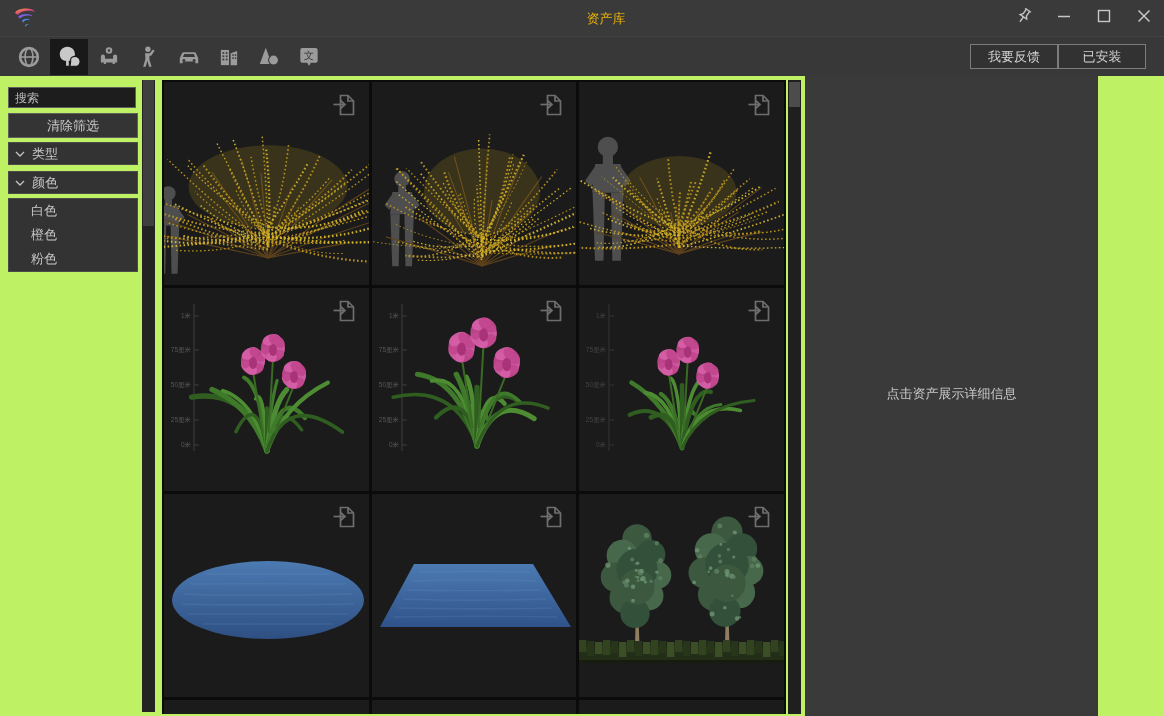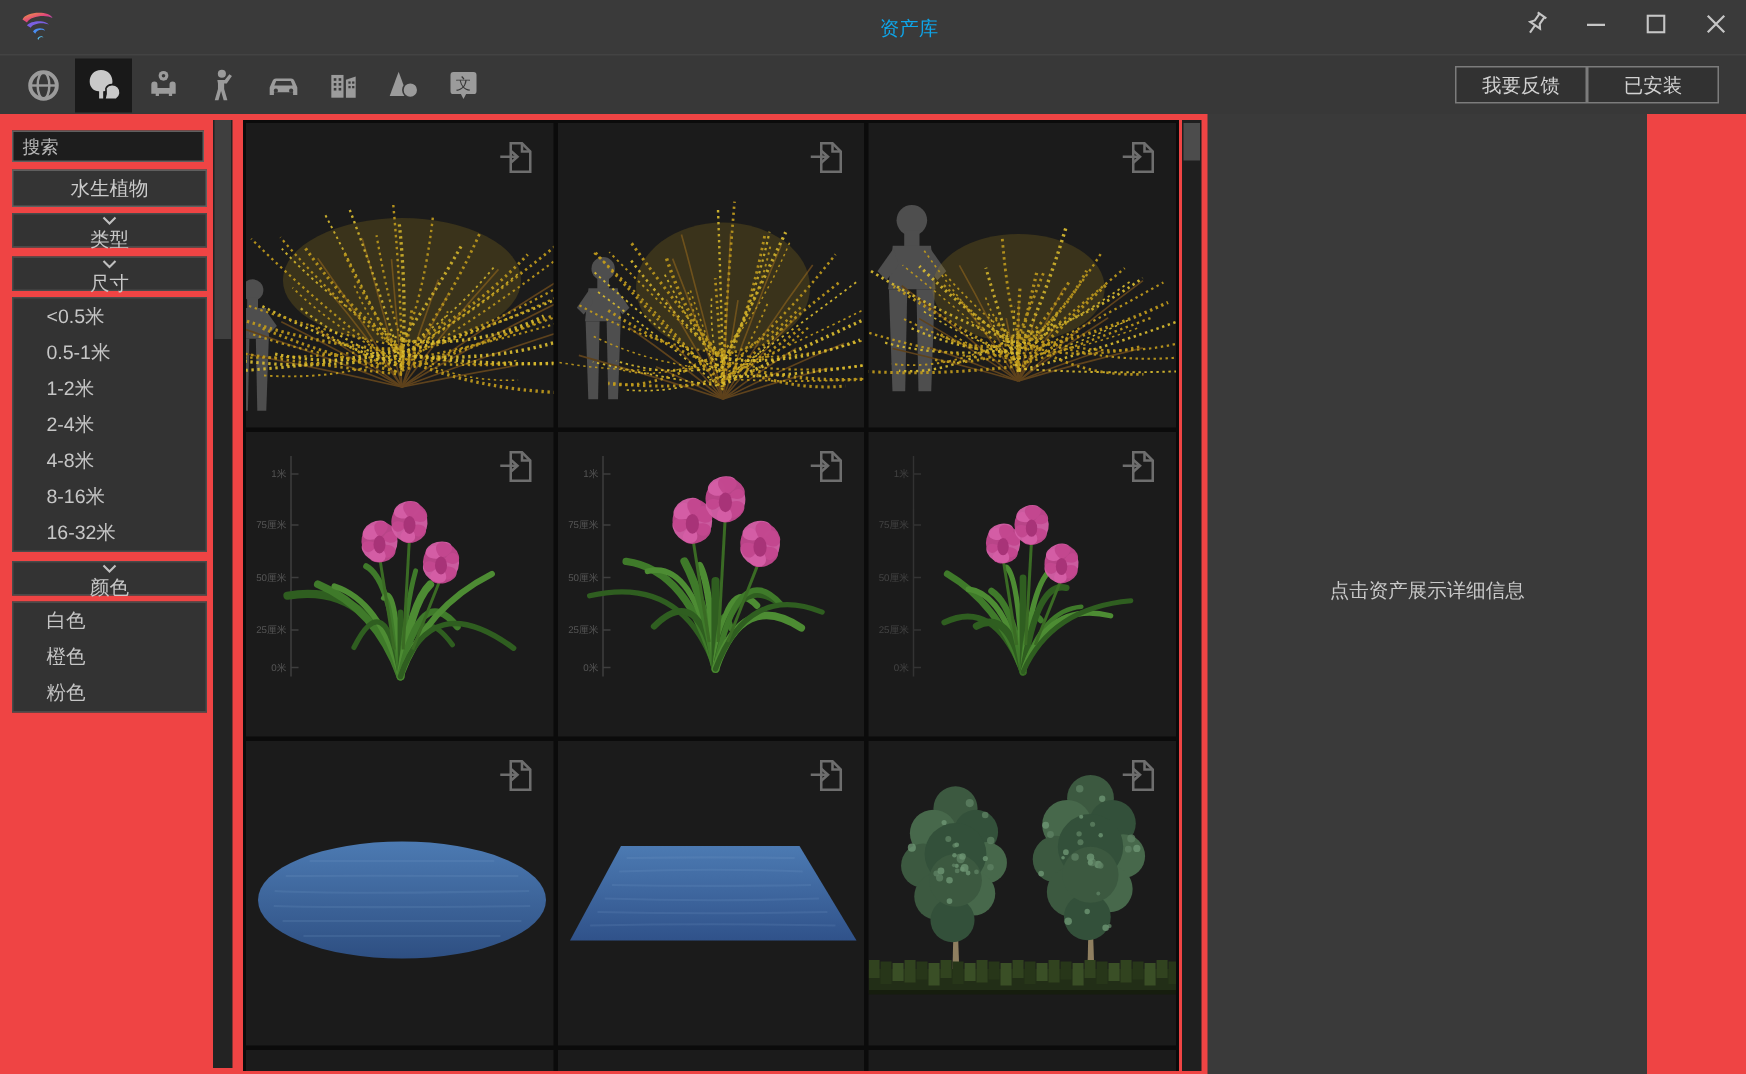--- a/index.html
+++ b/index.html
@@ -1,47 +1,47 @@
 <!DOCTYPE html>
 <html><head>
 <meta charset="utf-8">
 <style>
   html,body{margin:0;padding:0;}
   body{width:1164px;height:716px;overflow:hidden;background:#2b2b2b;
        font-family:"Liberation Sans","DejaVu Sans",sans-serif;position:relative;}
   
   .titlebar{position:absolute;left:0;top:0;width:100%;height:36px;background:#3a3a3a;}
   .logo{position:absolute;left:12px;top:5px;width:26px;height:26px;}
-  .win-title{position:absolute;left:0;right:0;top:10px;text-align:center;color:#0ea5e9;font-size:13px;margin-left:48px;}
+  .win-title{position:absolute;left:0;right:0;top:10px;text-align:center;color:#eab308;font-size:13px;margin-left:48px;}
   .win-controls{position:absolute;right:6px;top:0;height:36px;display:flex;align-items:center;gap:12px;}
   .win-btn{width:28px;height:28px;display:flex;align-items:center;justify-content:center;cursor:default;}
   
   .toolbar{position:absolute;left:0;top:36px;width:100%;height:40px;background:#383838;
            border-top:1px solid #434343;box-sizing:border-box;}
   .tools{position:absolute;left:10px;top:1px;height:38px;display:flex;align-items:center;}
   .tool{width:38px;height:36px;display:flex;align-items:center;justify-content:center;margin-right:2px;}
   .tool.selected{background:#191919;}
   .tb-buttons{position:absolute;right:18px;top:7px;display:flex;}
   .tb-btn{width:88px;height:25px;background:#323232;border:1px solid #7c7c7c;color:#d2d2d2;
           font-size:13px;display:flex;align-items:center;justify-content:center;box-sizing:border-box;}
   
-  .main{position:absolute;left:0;top:76px;width:1164px;height:640px;background:#ef4444;}
+  .main{position:absolute;left:0;top:76px;width:1164px;height:640px;background:#bef264;}
   
   .sidebar{position:absolute;left:0;top:0;width:158px;height:640px;overflow:hidden;}
   .search-input{position:absolute;left:8px;top:11px;width:128px;height:21px;background:#1d1d1d;
                 border:1px solid #5f5f5f;color:#c0c0c0;font-size:12px;padding:0 6px;
                 box-sizing:border-box;outline:none;font-family:inherit;}
   .search-input::placeholder{color:#b9b9b9;opacity:1;}
   .clear-btn{position:absolute;left:8px;top:37px;width:130px;height:25px;background:#343434;
              border:1px solid #5f5f5f;color:#cccccc;font-size:13px;display:flex;align-items:center;
              justify-content:center;box-sizing:border-box;}
   .groups{position:absolute;left:8px;top:66px;width:130px;}
   .fgroup{margin-bottom:6px;}
   .fgroup-header{height:23px;background:#333333;border:1px solid #4a4a4a;display:flex;align-items:center;
-                 color:#c8c8c8;font-size:13px;box-sizing:border-box;margin-bottom:4px;flex-direction:column;}
+                 color:#c8c8c8;font-size:13px;box-sizing:border-box;margin-bottom:4px;}
   .fgroup-header .chev{margin:0 7px 0 6px;display:flex;}
   .fgroup-items{background:#333333;border:1px solid #4a4a4a;box-sizing:border-box;}
   .fitem{height:24px;line-height:24px;padding-left:22px;color:#c6c6c6;font-size:13px;}
   .sb-scroll{position:absolute;left:142px;top:4px;width:13px;height:632px;background:#232323;}
   .sb-thumb{position:absolute;left:1px;top:0;width:11px;height:146px;background:#3f3f3f;}
   
   .grid-wrap{position:absolute;left:160px;top:0;width:643px;height:640px;}
   .grid{position:absolute;left:2px;top:4px;right:17px;height:634px;background:#0b0b0b;padding:2px;
         box-sizing:border-box;display:grid;grid-template-columns:repeat(3,1fr);grid-auto-rows:203px;
         gap:3px;overflow:hidden;}
@@ -189,49 +189,30 @@
   <div class="tb-buttons">
     <div class="tb-btn">我要反馈</div>
     <div class="tb-btn">已安装</div>
   </div>
 </div>
 
 <div class="main">
 
   <div class="sidebar">
     <input class="search-input" placeholder="搜索" style="">
-    <div class="clear-btn">水生植物</div>
+    <div class="clear-btn">清除筛选</div>
     <div class="groups">
         <div class="fgroup">
           <div class="fgroup-header">
             <span class="chev">
               <svg width="10" height="8" viewBox="0 0 10 8">
                 <path d="M1 2 L5 6 L9 2" fill="none" stroke="#c0c0c0" stroke-width="1.4"></path>
               </svg>
             </span>
             <span>类型</span>
-          </div>
-        </div>
-        <div class="fgroup">
-          <div class="fgroup-header">
-            <span class="chev">
-              <svg width="10" height="8" viewBox="0 0 10 8">
-                <path d="M1 2 L5 6 L9 2" fill="none" stroke="#c0c0c0" stroke-width="1.4"></path>
-              </svg>
-            </span>
-            <span>尺寸</span>
-          </div>
-          <div class="fgroup-items">
-            <div class="fitem">&lt;0.5米</div>
-            <div class="fitem">0.5-1米</div>
-            <div class="fitem">1-2米</div>
-            <div class="fitem">2-4米</div>
-            <div class="fitem">4-8米</div>
-            <div class="fitem">8-16米</div>
-            <div class="fitem">16-32米</div>
           </div>
         </div>
         <div class="fgroup">
           <div class="fgroup-header">
             <span class="chev">
               <svg width="10" height="8" viewBox="0 0 10 8">
                 <path d="M1 2 L5 6 L9 2" fill="none" stroke="#c0c0c0" stroke-width="1.4"></path>
               </svg>
             </span>
             <span>颜色</span>

